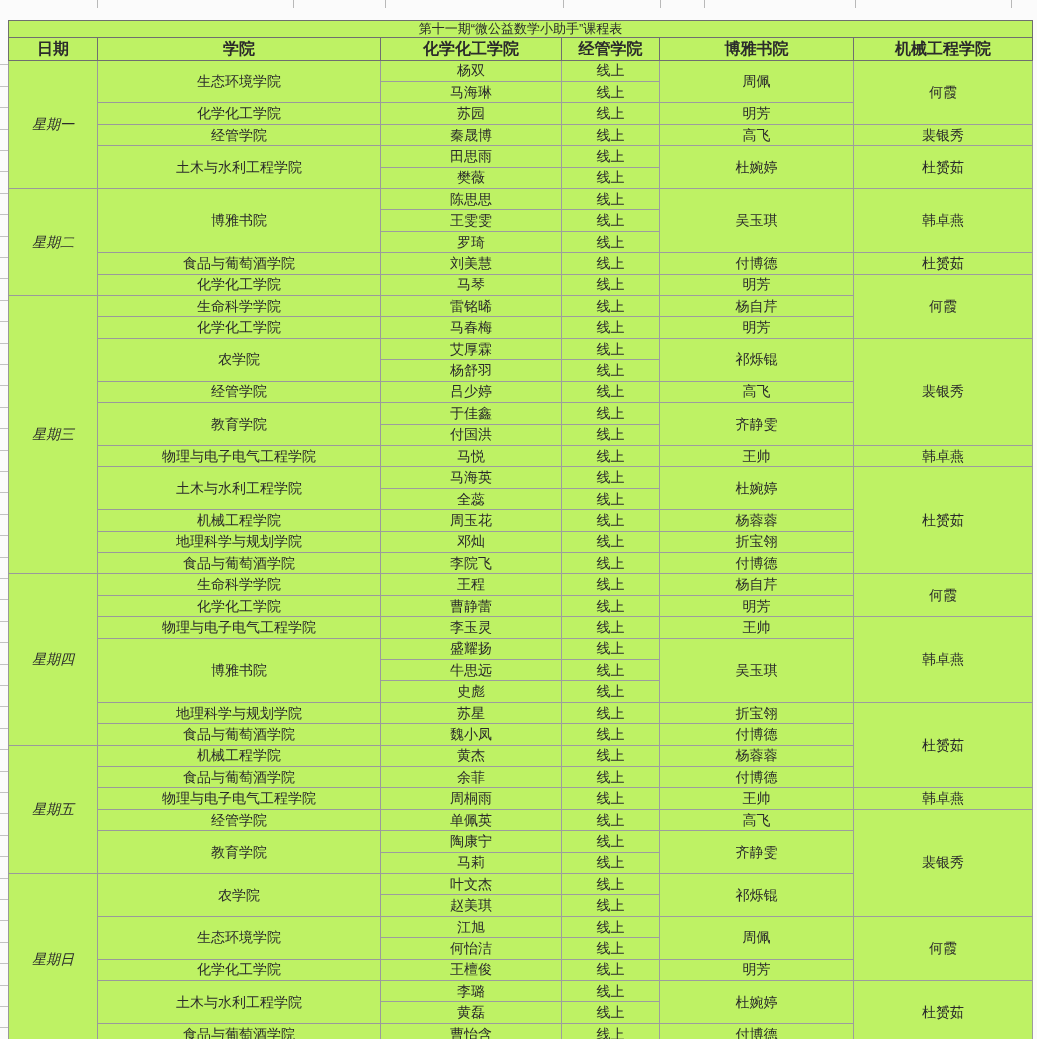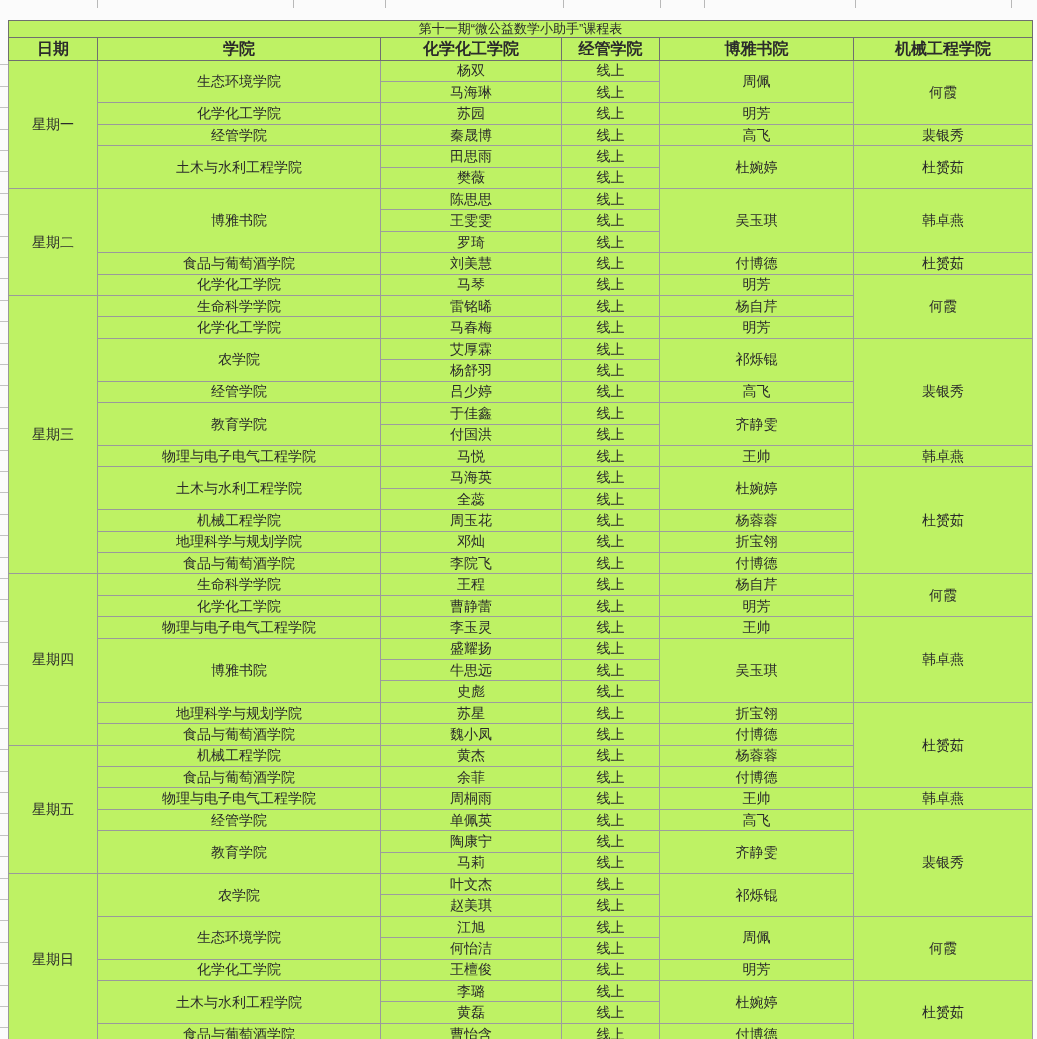--- a/index.html
+++ b/index.html
@@ -39,21 +39,21 @@
     font-size: 13px;
     border-color: #6f6f6f;
   }
   tr.header-row th {
     height: 22px;
     font-size: 16px;
     border-color: #6f6f6f;
     font-weight: bold;
   }
   tbody tr { height: 21.41px; }
-  tbody td.col-day { font-size: 14px; }
+  tbody td.col-day { font-size: 14px; font-style: italic; }
   tbody td { border-color: #a6a6a6; }
   tbody td.col-day, tbody td.col-college { border-color: #9a9a9a; }
 
   
   .tick {
     position: absolute;
     width: 1px;
     background: #b9b9b9;
   }
   .tick.top    { top: 0; height: 8px; }

